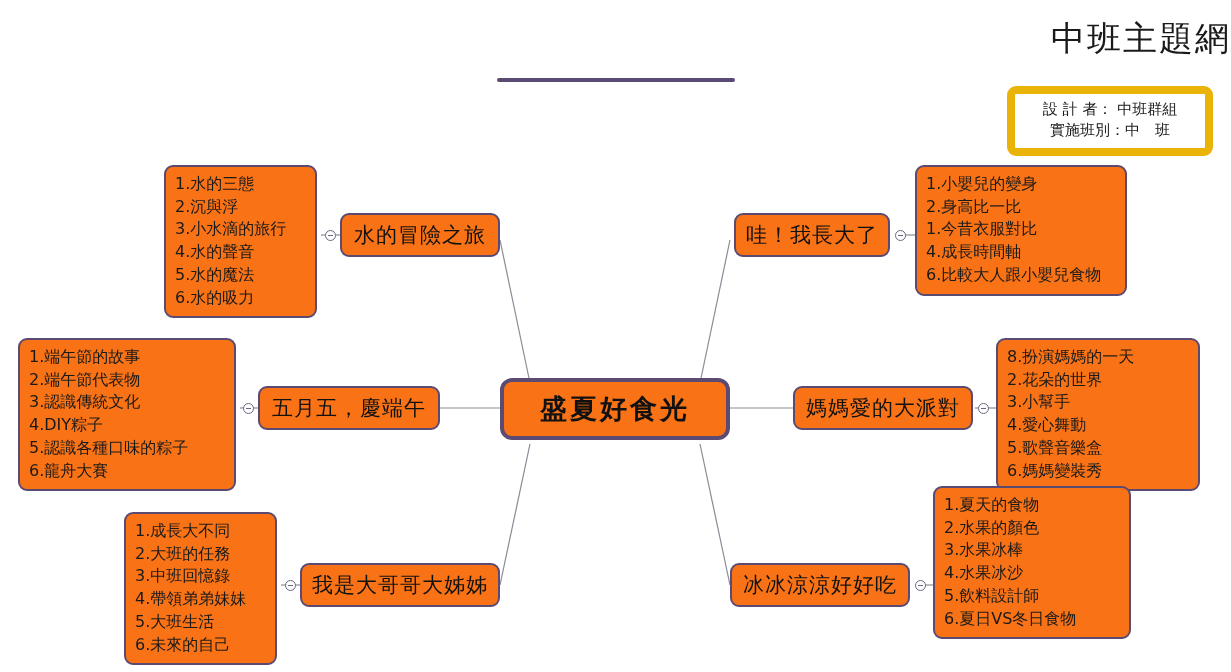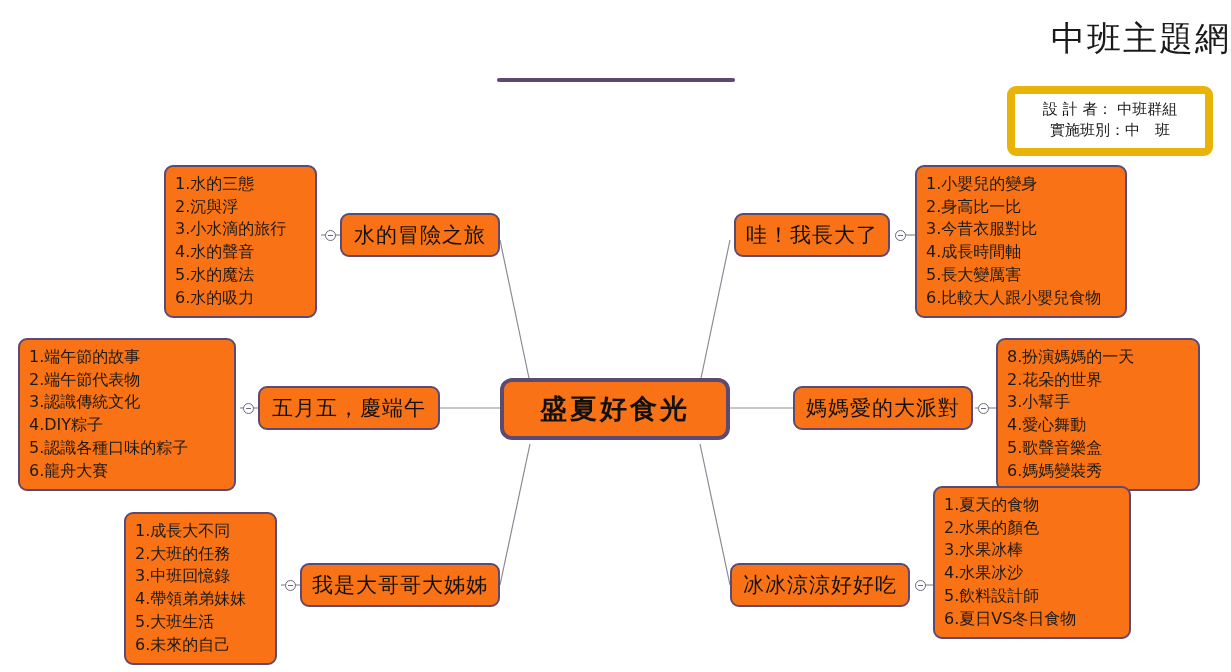--- a/index.html
+++ b/index.html
@@ -181,23 +181,22 @@
     <div class="li">6.水的吸力</div>
   </div>
 
   <div class="node topic" style="left:734px; top:213px; width:156px;">
     <span>哇！我長大了</span>
   </div>
   <div class="handle" style="left:895px; top:230px;"></div>
   <div class="node leaf-list" style="left:915px; top:165px; width:212px;">
     <div class="li">1.小嬰兒的變身</div>
     <div class="li">2.身高比一比</div>
-    <div class="li">3.今昔衣服對比</div>
+    <div class="li">1.今昔衣服對比</div>
     <div class="li">4.成長時間軸</div>
-    <div class="li">5.長大變厲害</div>
     <div class="li">6.比較大人跟小嬰兒食物</div>
   </div>
 
   <div class="node topic" style="left:258px; top:386px; width:182px;">
     <span>五月五，慶端午</span>
   </div>
   <div class="handle" style="left:243px; top:403px;"></div>
   <div class="node leaf-list" style="left:18px; top:338px; width:218px;">
     <div class="li">1.端午節的故事</div>
     <div class="li">2.端午節代表物</div>

